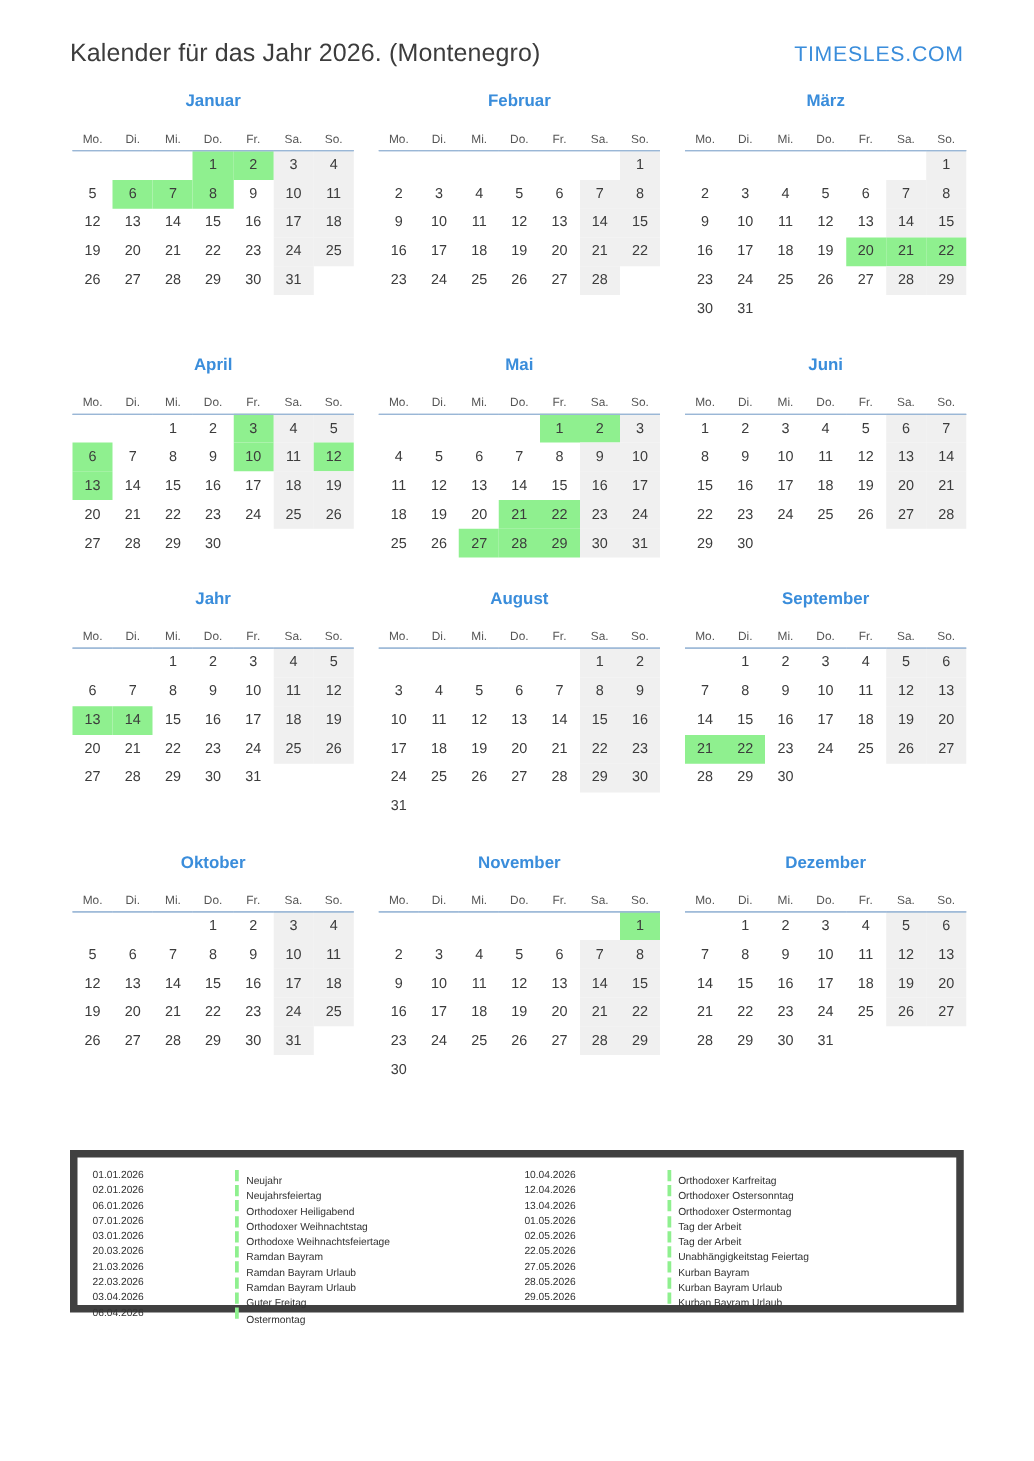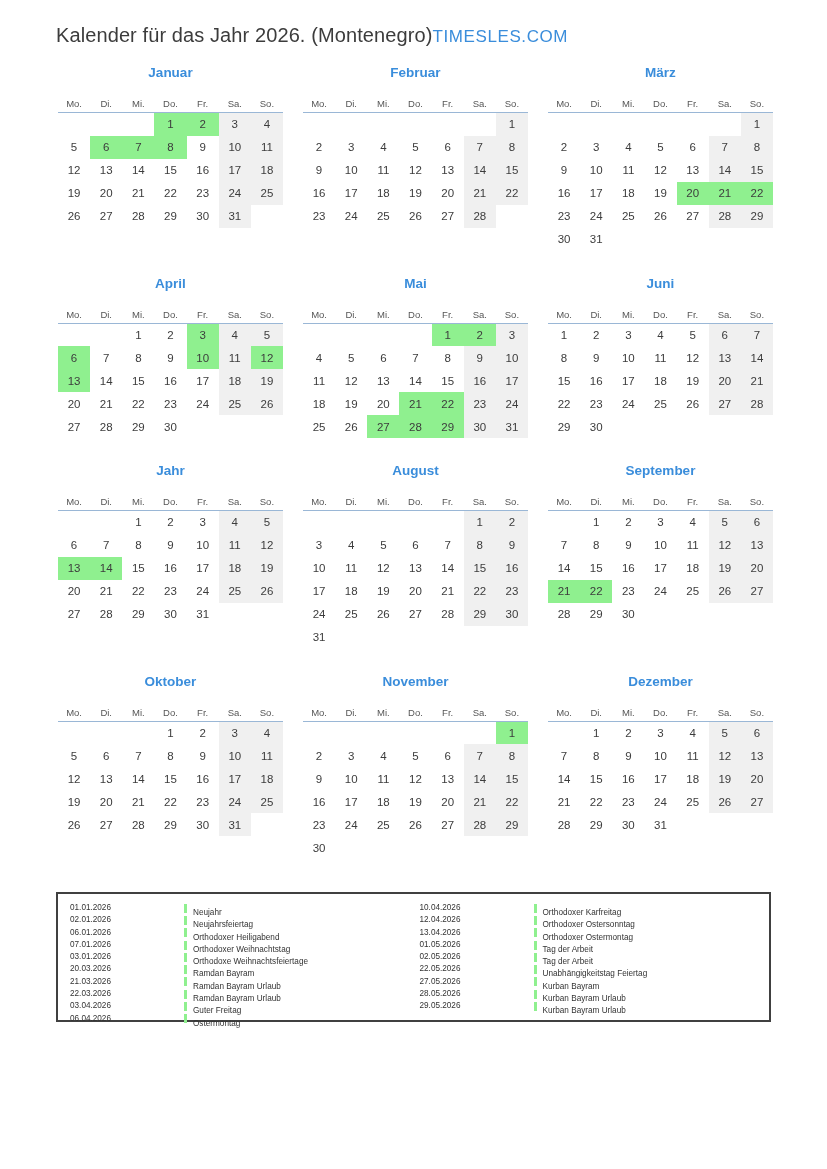--- a/index.html
+++ b/index.html
@@ -10,22 +10,23 @@
     font-family: "Liberation Sans", sans-serif;
   }
   .page {
     width: 827px; height: 1169px;
     position: relative;
     padding: 0;
   }
   .header {
     display: flex;
     align-items: baseline;
-    justify-content: flex-start;
-    padding: 24px 56px 0 56px;
+    justify-content: space-between;
+    padding: 4px 56px 0 56px;
+    margin-top: 28px;
   }
   .title {
     font-size: 20px;
     color: #3c3c3c;
     font-weight: normal;
     letter-spacing: 0.1px;
   }
   .brand {
     font-size: 17px;
     color: #3a8ddb;
@@ -76,21 +77,21 @@
   td.we { background: #f0f0f0; }
   td.hol { background: #8ff08f; }
   td.empty { background: transparent; }
 
   .legend {
     position: absolute;
     left: 56px;
     top: 892px;
     width: 715px;
     height: 130px;
-    border: 2px solid #404040;
+    border: 6px solid #404040;
     padding: 8px 6px 8px 6px;
     display: flex;
   }
   .legend-col {
     width: 50%;
     display: flex;
     flex-direction: column;
   }
   .legend-row {
     display: flex;

